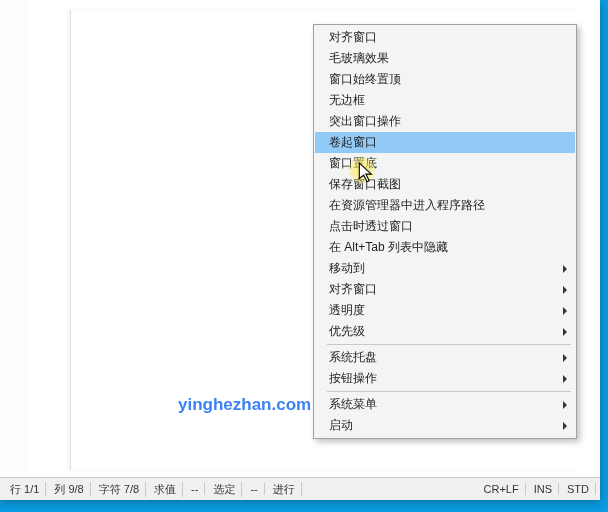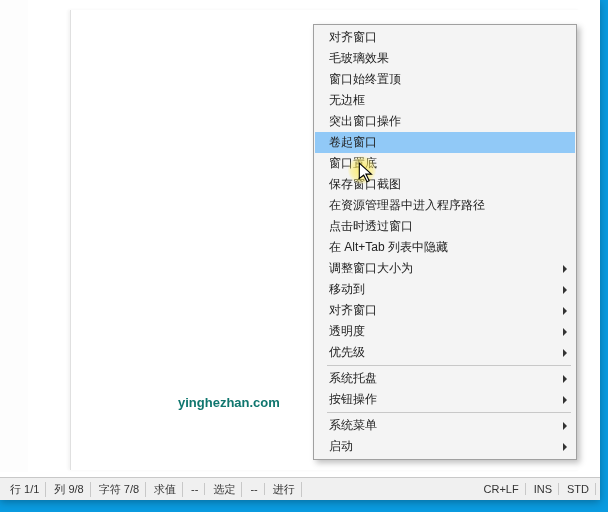--- a/index.html
+++ b/index.html
@@ -65,23 +65,23 @@
     padding: 0 6px;
     border-right: 1px solid #c8c8c8;
   }
   .statusbar .spacer {
     flex: 1;
   }
   .watermark {
     position: absolute;
     left: 178px;
     top: 395px;
-    color: #0f766e;
+    color: #3b82f6;
     font-weight: bold;
-    font-size: 13px;
+    font-size: 17px;
     font-family: Arial, sans-serif;
   }
   .context-menu {
     position: absolute;
     left: 313px;
     top: 24px;
     width: 260px;
     background: #f4f4f4;
     border: 1px solid #a0a0a0;
     box-shadow: 3px 3px 6px rgba(0,0,0,0.25);
@@ -191,24 +191,20 @@
     <div class="menu-item">
         <span>在资源管理器中进入程序路径</span>
       </div>
     <div class="menu-item">
         <span>点击时透过窗口</span>
       </div>
     <div class="menu-item">
         <span>在 Alt+Tab 列表中隐藏</span>
       </div>
     <div class="menu-item">
-        <span>调整窗口大小为</span>
-        <span class="arrow"></span>
-      </div>
-    <div class="menu-item">
         <span>移动到</span>
         <span class="arrow"></span>
       </div>
     <div class="menu-item">
         <span>对齐窗口</span>
         <span class="arrow"></span>
       </div>
     <div class="menu-item">
         <span>透明度</span>
         <span class="arrow"></span>

